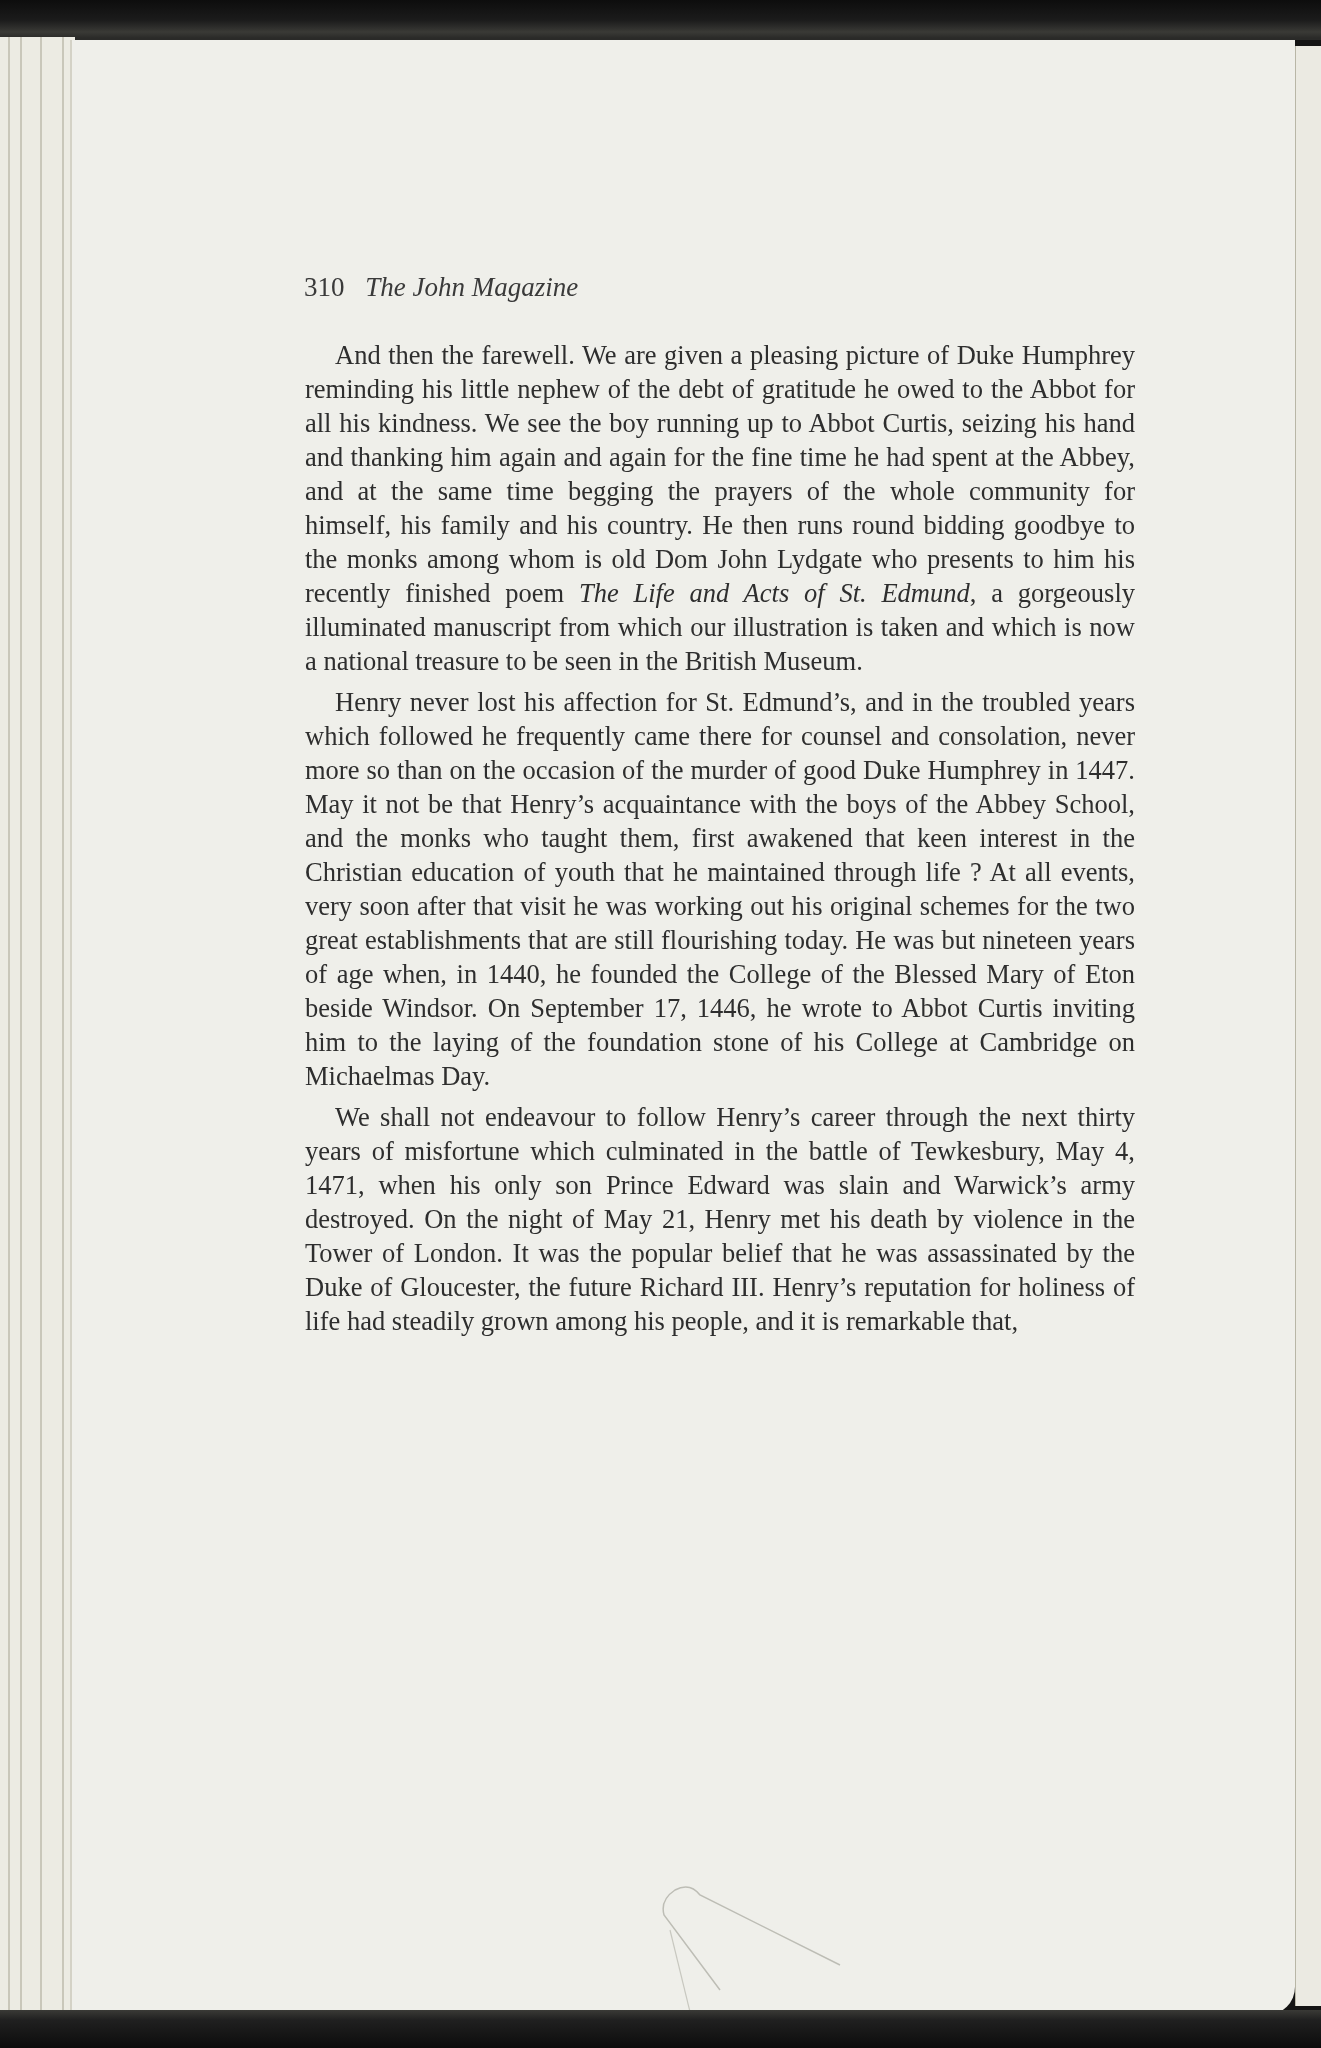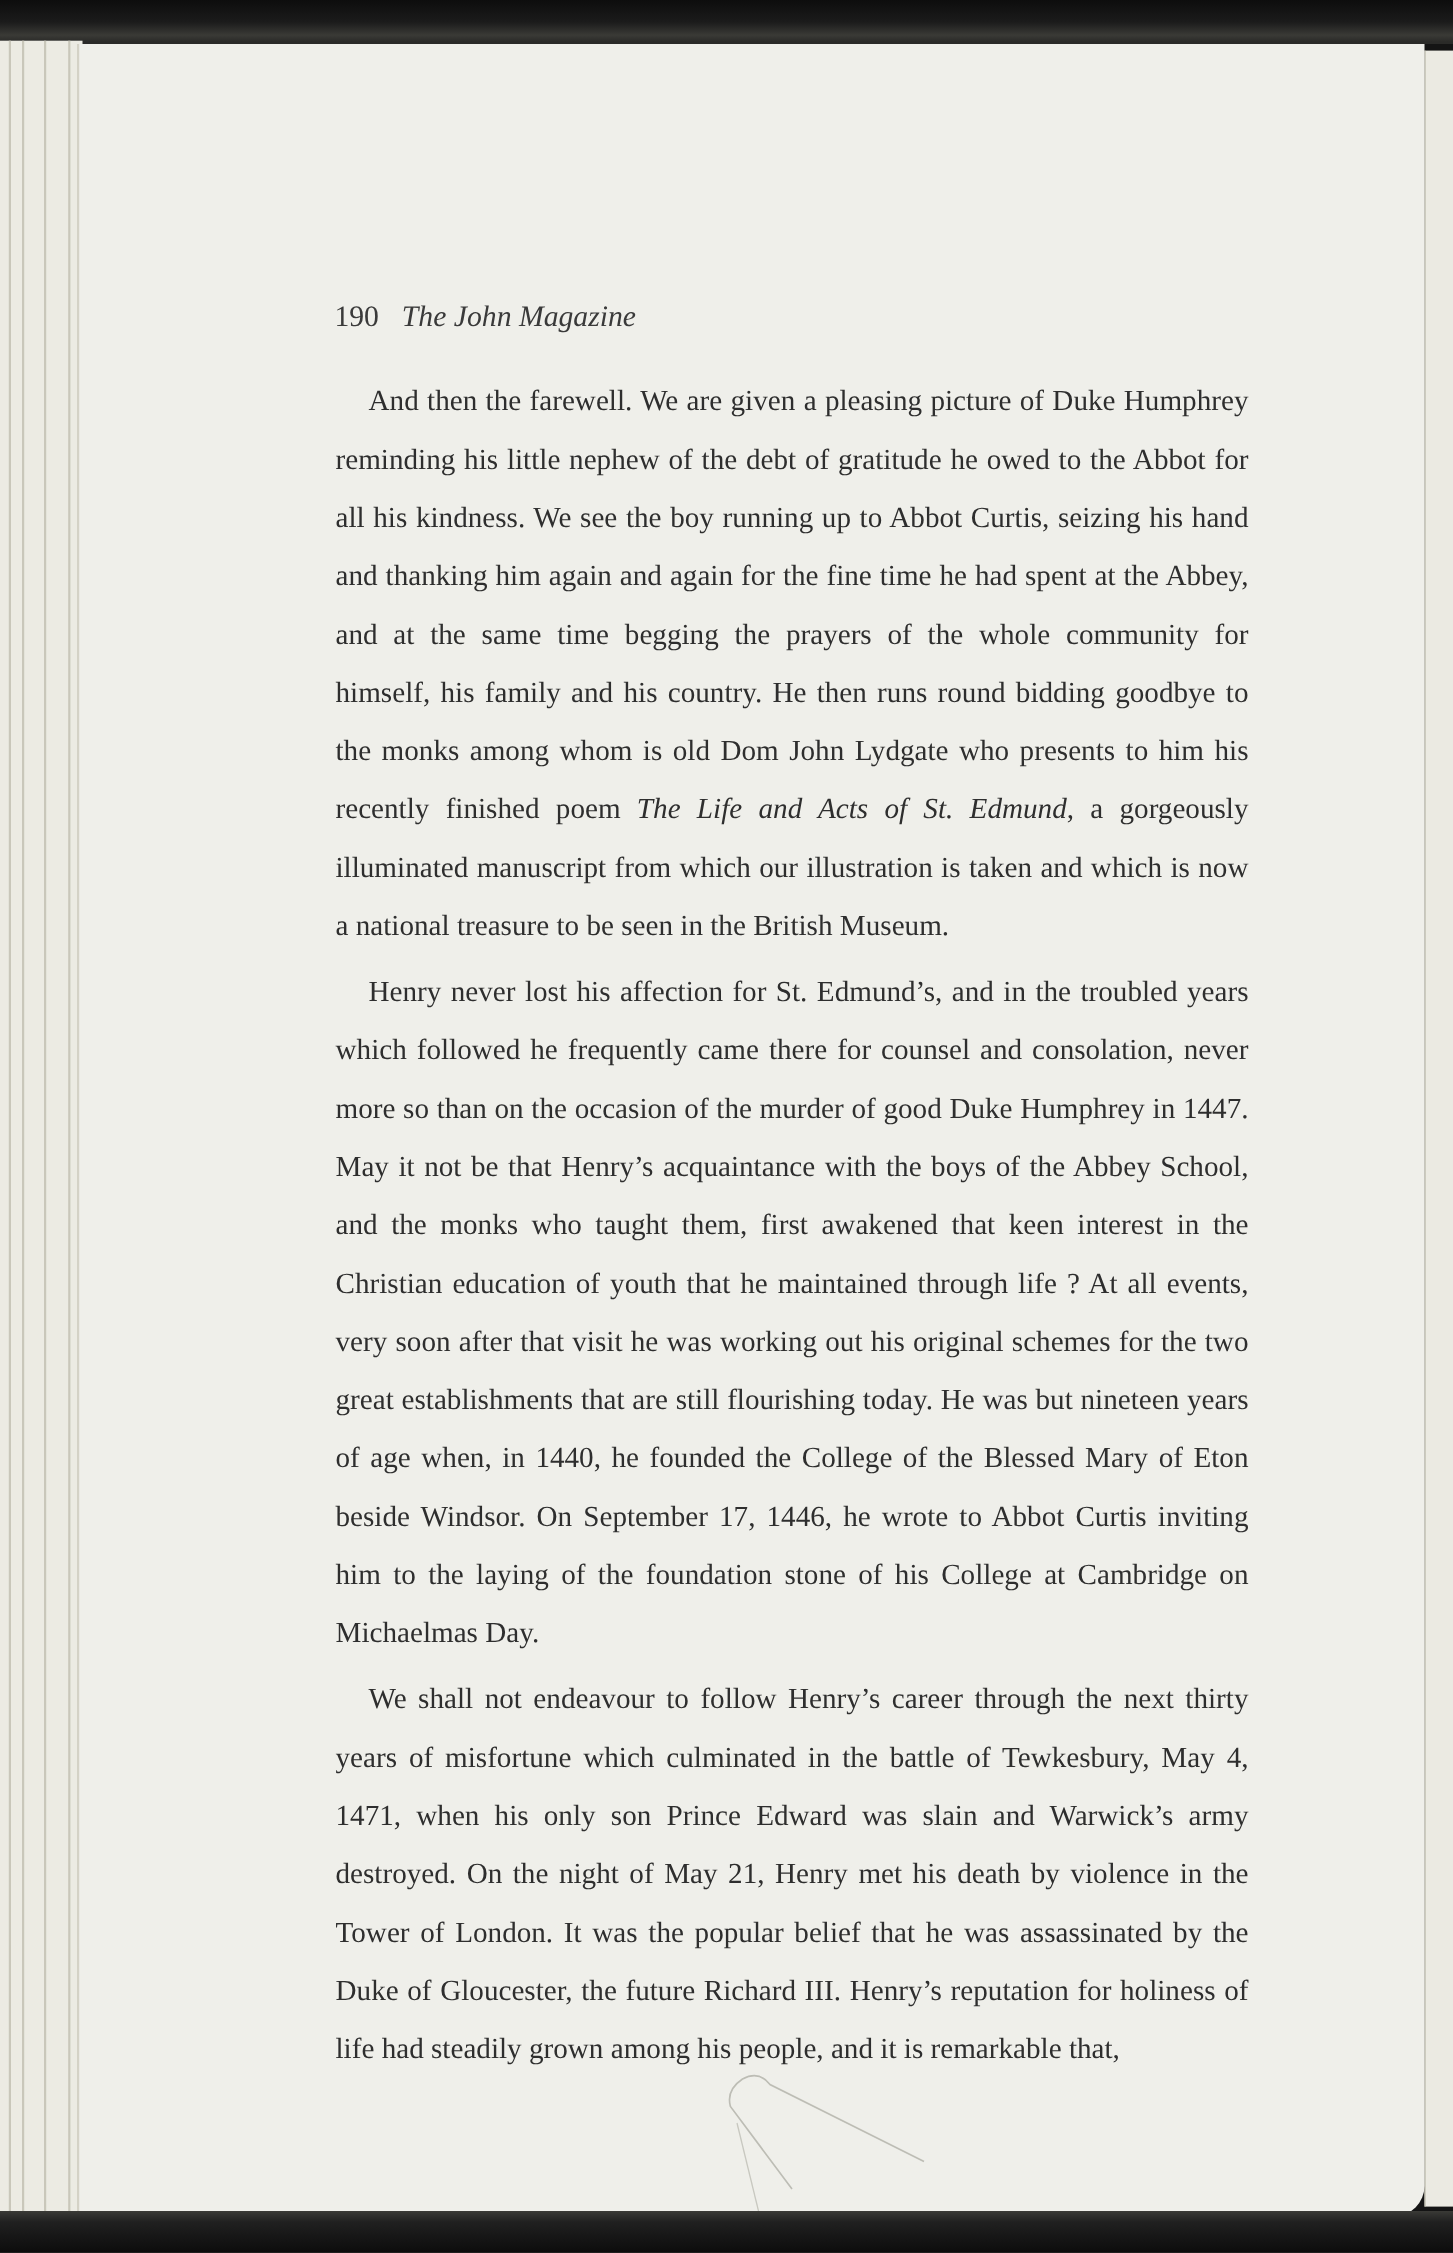--- a/index.html
+++ b/index.html
@@ -38,21 +38,21 @@
   .running-head {
     position:absolute; left:304px; top:272px;
     font-family:"Liberation Serif", serif; font-size:27px; color:#3a3a3a;
     white-space:nowrap;
   }
   .running-head .folio { margin-right:14px; }
   .running-head .title { font-style:italic; }
   .text {
     position:absolute; left:305px; top:338px; width:830px;
     font-family:"Liberation Serif", serif; font-size:26.5px;
-    line-height:53px; color:#2e2e2e; text-align:justify;
+    line-height:34px; color:#2e2e2e; text-align:justify;
   }
   .text p { margin:0 0 7px 0; text-indent:30px; }
   .text em { font-style:italic; }
 </style>
 </head>
 <body>
 
 <div class="top-edge"></div>
 
 <div class="stack">
@@ -60,21 +60,21 @@
   <div class="stack-line" style="left:20px"></div>
   <div class="stack-line" style="left:40px"></div>
   <div class="stack-line" style="left:62px"></div>
 </div>
 
 <div class="next-page"></div>
 
 <div class="page"></div>
 
 <div class="running-head">
-  <span class="folio">190</span>
+  <span class="folio">310</span>
   <span class="title">The John Magazine</span>
 </div>
 
 <div class="text">
   <p><span>And then the farewell.  We are given a pleasing picture of Duke Humphrey reminding his little nephew of the debt of gratitude he owed to the Abbot for all his kindness.  We see the boy running up to Abbot Curtis, seizing his hand and thanking him again and again for the fine time he had spent at the Abbey, and at the same time begging the prayers of the whole community for himself, his family and his country. He then runs round bidding goodbye to the monks among whom is old Dom John Lydgate who presents to him his recently finished poem </span><em>The Life and Acts of St. Edmund</em><span>, a gorgeously illuminated manuscript from which our illustration is taken and which is now a national treasure to be seen in the British Museum.</span></p>
   <p><span>Henry never lost his affection for St. Edmund’s, and in the troubled years which followed he frequently came there for counsel and consolation, never more so than on the occasion of the murder of good Duke Humphrey in 1447. May it not be that Henry’s acquaintance with the boys of the Abbey School, and the monks who taught them, first awakened that keen interest in the Christian education of youth that he maintained through life ?  At all events, very soon after that visit he was working out his original schemes for the two great establishments that are still flourishing today.  He was but nineteen years of age when, in 1440, he founded the College of the Blessed Mary of Eton beside Windsor.  On September 17, 1446, he wrote to Abbot Curtis inviting him to the laying of the foundation stone of his College at Cambridge on Michaelmas Day.</span></p>
   <p><span>We shall not endeavour to follow Henry’s career through the next thirty years of misfortune which culminated in the battle of Tewkesbury, May 4, 1471, when his only son Prince Edward was slain and Warwick’s army destroyed. On the night of May 21, Henry met his death by violence in the Tower of London.  It was the popular belief that he was assassinated by the Duke of Gloucester, the future Richard III.  Henry’s reputation for holiness of life had steadily grown among his people, and it is remarkable that,</span></p>
 </div>
 
 <svg class="bookmark" viewBox="0 0 190 140">

